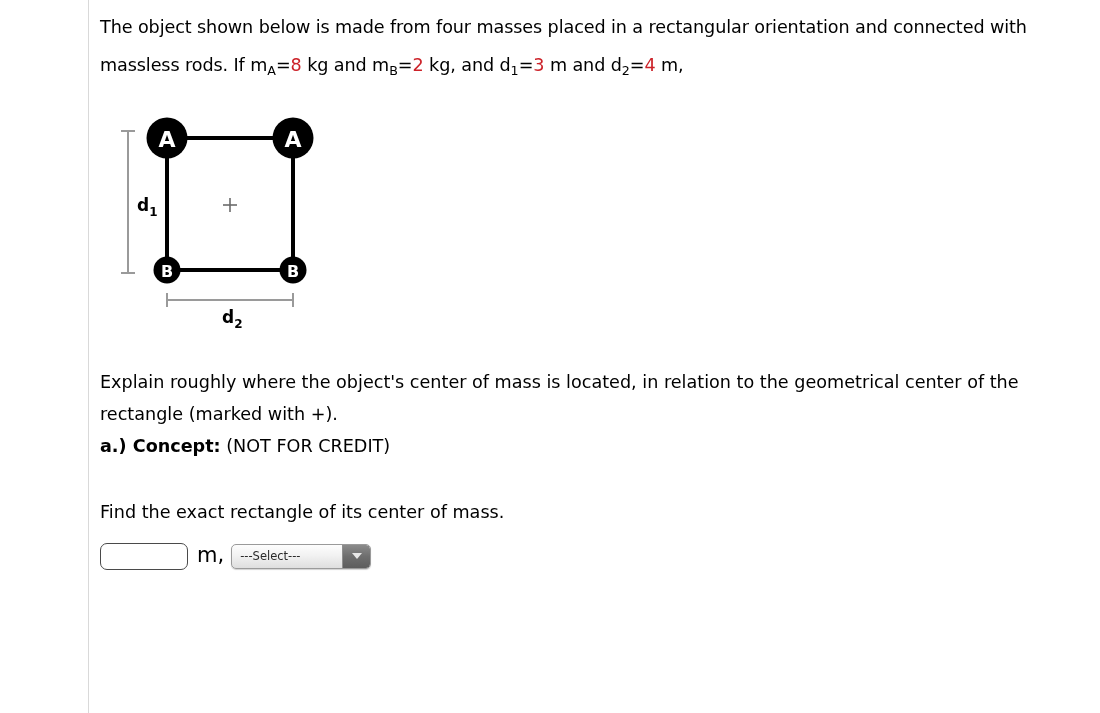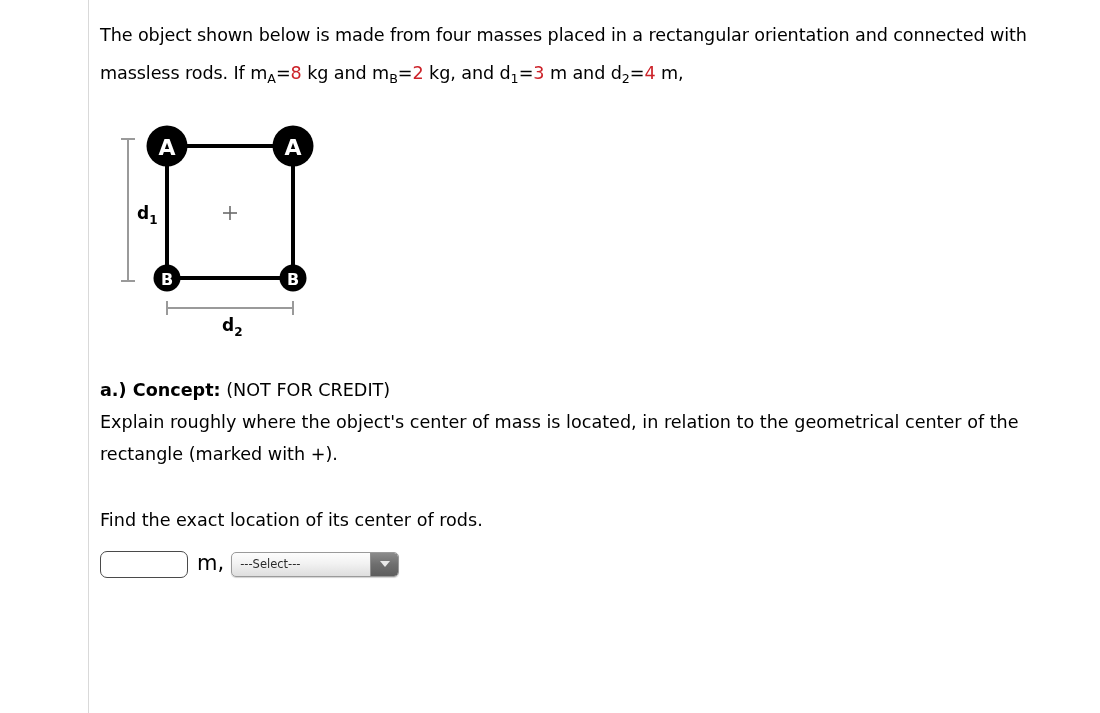--- a/index.html
+++ b/index.html
@@ -32,21 +32,21 @@
     left: 100px;
     top: 0;
     width: 960px;
   }
 
   
   #problem-statement {
     font-size: 17.6px;
     line-height: 38px;
     letter-spacing: -0.1px;
-    padding-top: 16px;
+    padding-top: 8px;
     width: 960px;
   }
   #problem-statement .val {
     color: #cc2229;
   }
   .sub {
     font-size: 0.72em;
     vertical-align: -0.32em;
     letter-spacing: 0;
   }
@@ -100,21 +100,21 @@
     color: #000;
   }
   #unit-label {
     font-size: 21px;
     margin: 0 7px 0 9px;
     line-height: 1;
     padding-bottom: 2px;
   }
   #answer-select {
     position: relative;
-    width: 168px;
+    width: 140px;
     height: 25px;
     box-sizing: border-box;
     border: 1px solid #9a9a9a;
     border-radius: 5px;
     background: linear-gradient(to bottom, #fdfdfd 0%, #f2f2f2 45%, #dedede 100%);
     box-shadow: 0 1px 1px rgba(0,0,0,0.18);
     overflow: hidden;
     cursor: pointer;
   }
   #answer-select .sel-text {
@@ -206,29 +206,29 @@
       </g>
 
       <text x="27" y="103" fill="#000000" font-family="DejaVu Sans, Liberation Sans, sans-serif" font-size="17" font-weight="bold"><tspan>d</tspan><tspan dy="5" font-size="12">1</tspan></text>
 
       <text x="112" y="215" fill="#000000" font-family="DejaVu Sans, Liberation Sans, sans-serif" font-size="17" font-weight="bold"><tspan>d</tspan><tspan dy="5" font-size="12">2</tspan></text>
 
     </svg>
   </div>
 
   <div id="part-a" class="part">
+    <div>Explain roughly where the object's center of mass is located, in relation to the geometrical center of the rectangle (marked with +).</div>
     <div>
       <span class="hdr">a.) Concept:</span>
       <span>(NOT FOR CREDIT)</span>
     </div>
-    <div>Explain roughly where the object's center of mass is located, in relation to the geometrical center of the rectangle (marked with +).</div>
   </div>
 
   <div id="part-b" class="part">
-    <div>Find the exact location of its center of rods.</div>
+    <div>Find the exact rectangle of its center of mass.</div>
 
     <div id="answer-row">
       <input id="answer-input" type="text" placeholder="" style="">
       <span id="unit-label">m,</span>
       <div id="answer-select">
         <span class="sel-text">---Select---</span>
         <span class="sel-btn">
           <span class="tri"></span>
         </span>
       </div>

